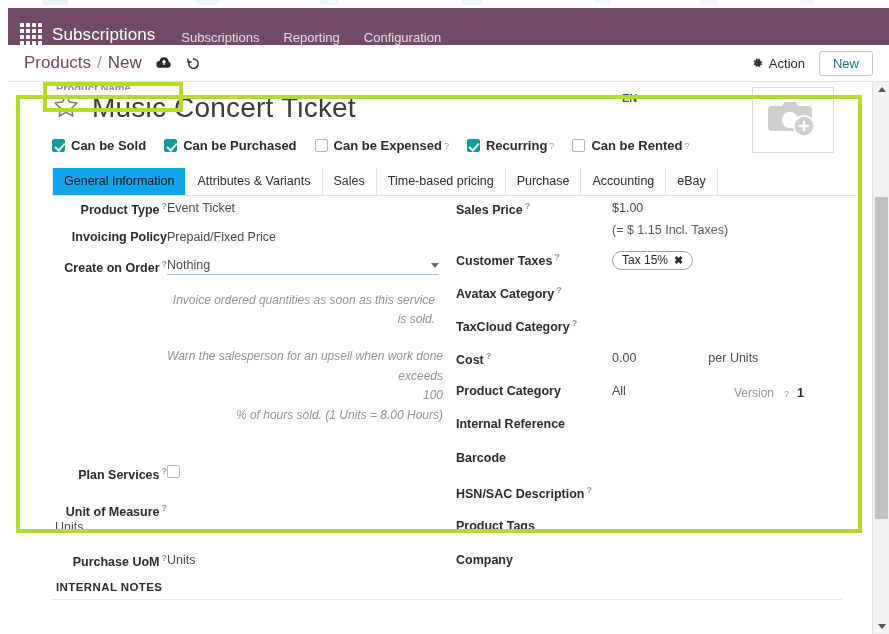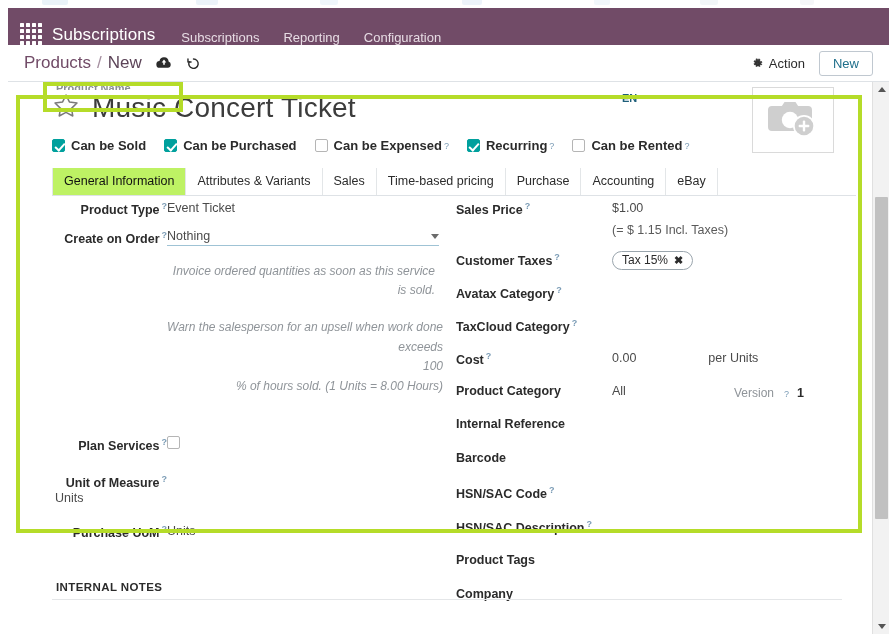--- a/index.html
+++ b/index.html
@@ -200,21 +200,21 @@
   }
   .tab {
     font-size: 12.5px;
     color: #2b2b2b;
     padding: 6px 11px 7px 11px;
     border-right: 1px solid #e3e6e8;
     cursor: pointer;
     white-space: nowrap;
   }
   .tab:first-child { border-left: 1px solid #e3e6e8; }
-  .tab.active { color: #111; font-weight: 400; background: #bef264; }
+  .tab.active { color: #111; font-weight: 400; background: #0ea5e9; }
 
   
   .form-body { position: absolute; left: 0; top: 118px; width: 864px; }
   .col-left  { position: absolute; left: 47px; top: 0; width: 390px; text-align: right; }
   .col-right { position: absolute; left: 448px; top: 0; width: 400px; }
 
   .frow { display: flex; align-items: flex-start; margin-bottom: 10px; min-height: 19px; }
   .flabel {
     width: 112px; flex: none;
     font-size: 12.5px; color: #2b2b2b; font-weight: 600;
@@ -461,20 +461,24 @@
 
       <div class="col-left">
 
         <div class="frow">
           <div class="flabel">
             <span>Product Type</span><span class="q">?</span>
           </div>
           <div class="fval">Event Ticket</div>
         </div>
 
+        <div class="frow">
+          <div class="flabel">Invoicing Policy</div>
+          <div class="fval">Prepaid/Fixed Price</div>
+        </div>
 
         <div class="frow">
           <div class="flabel">
             <span>Create on Order</span><span class="q">?</span>
           </div>
           <div class="select-field">
             <span class="sv">Nothing</span>
             <span class="caret"></span>
           </div>
         </div>
@@ -564,26 +568,20 @@
         <div class="frow" style="margin-top:14px;">
           <div class="flabel wide">Internal Reference</div>
           <div class="fval"></div>
         </div>
 
         <div class="frow" style="margin-top:15px;">
           <div class="flabel wide">Barcode</div>
           <div class="fval"></div>
         </div>
 
-        <div class="frow" style="margin-top:15px;">
-          <div class="flabel wide">
-            <span>HSN/SAC Code</span><span class="q">?</span>
-          </div>
-          <div class="fval"></div>
-        </div>
 
         <div class="frow" style="margin-top:15px;">
           <div class="flabel wide">
             <span>HSN/SAC Description</span><span class="q">?</span>
           </div>
           <div class="fval"></div>
         </div>
 
         <div class="frow" style="margin-top:15px;">
           <div class="flabel wide">Product Tags</div>

